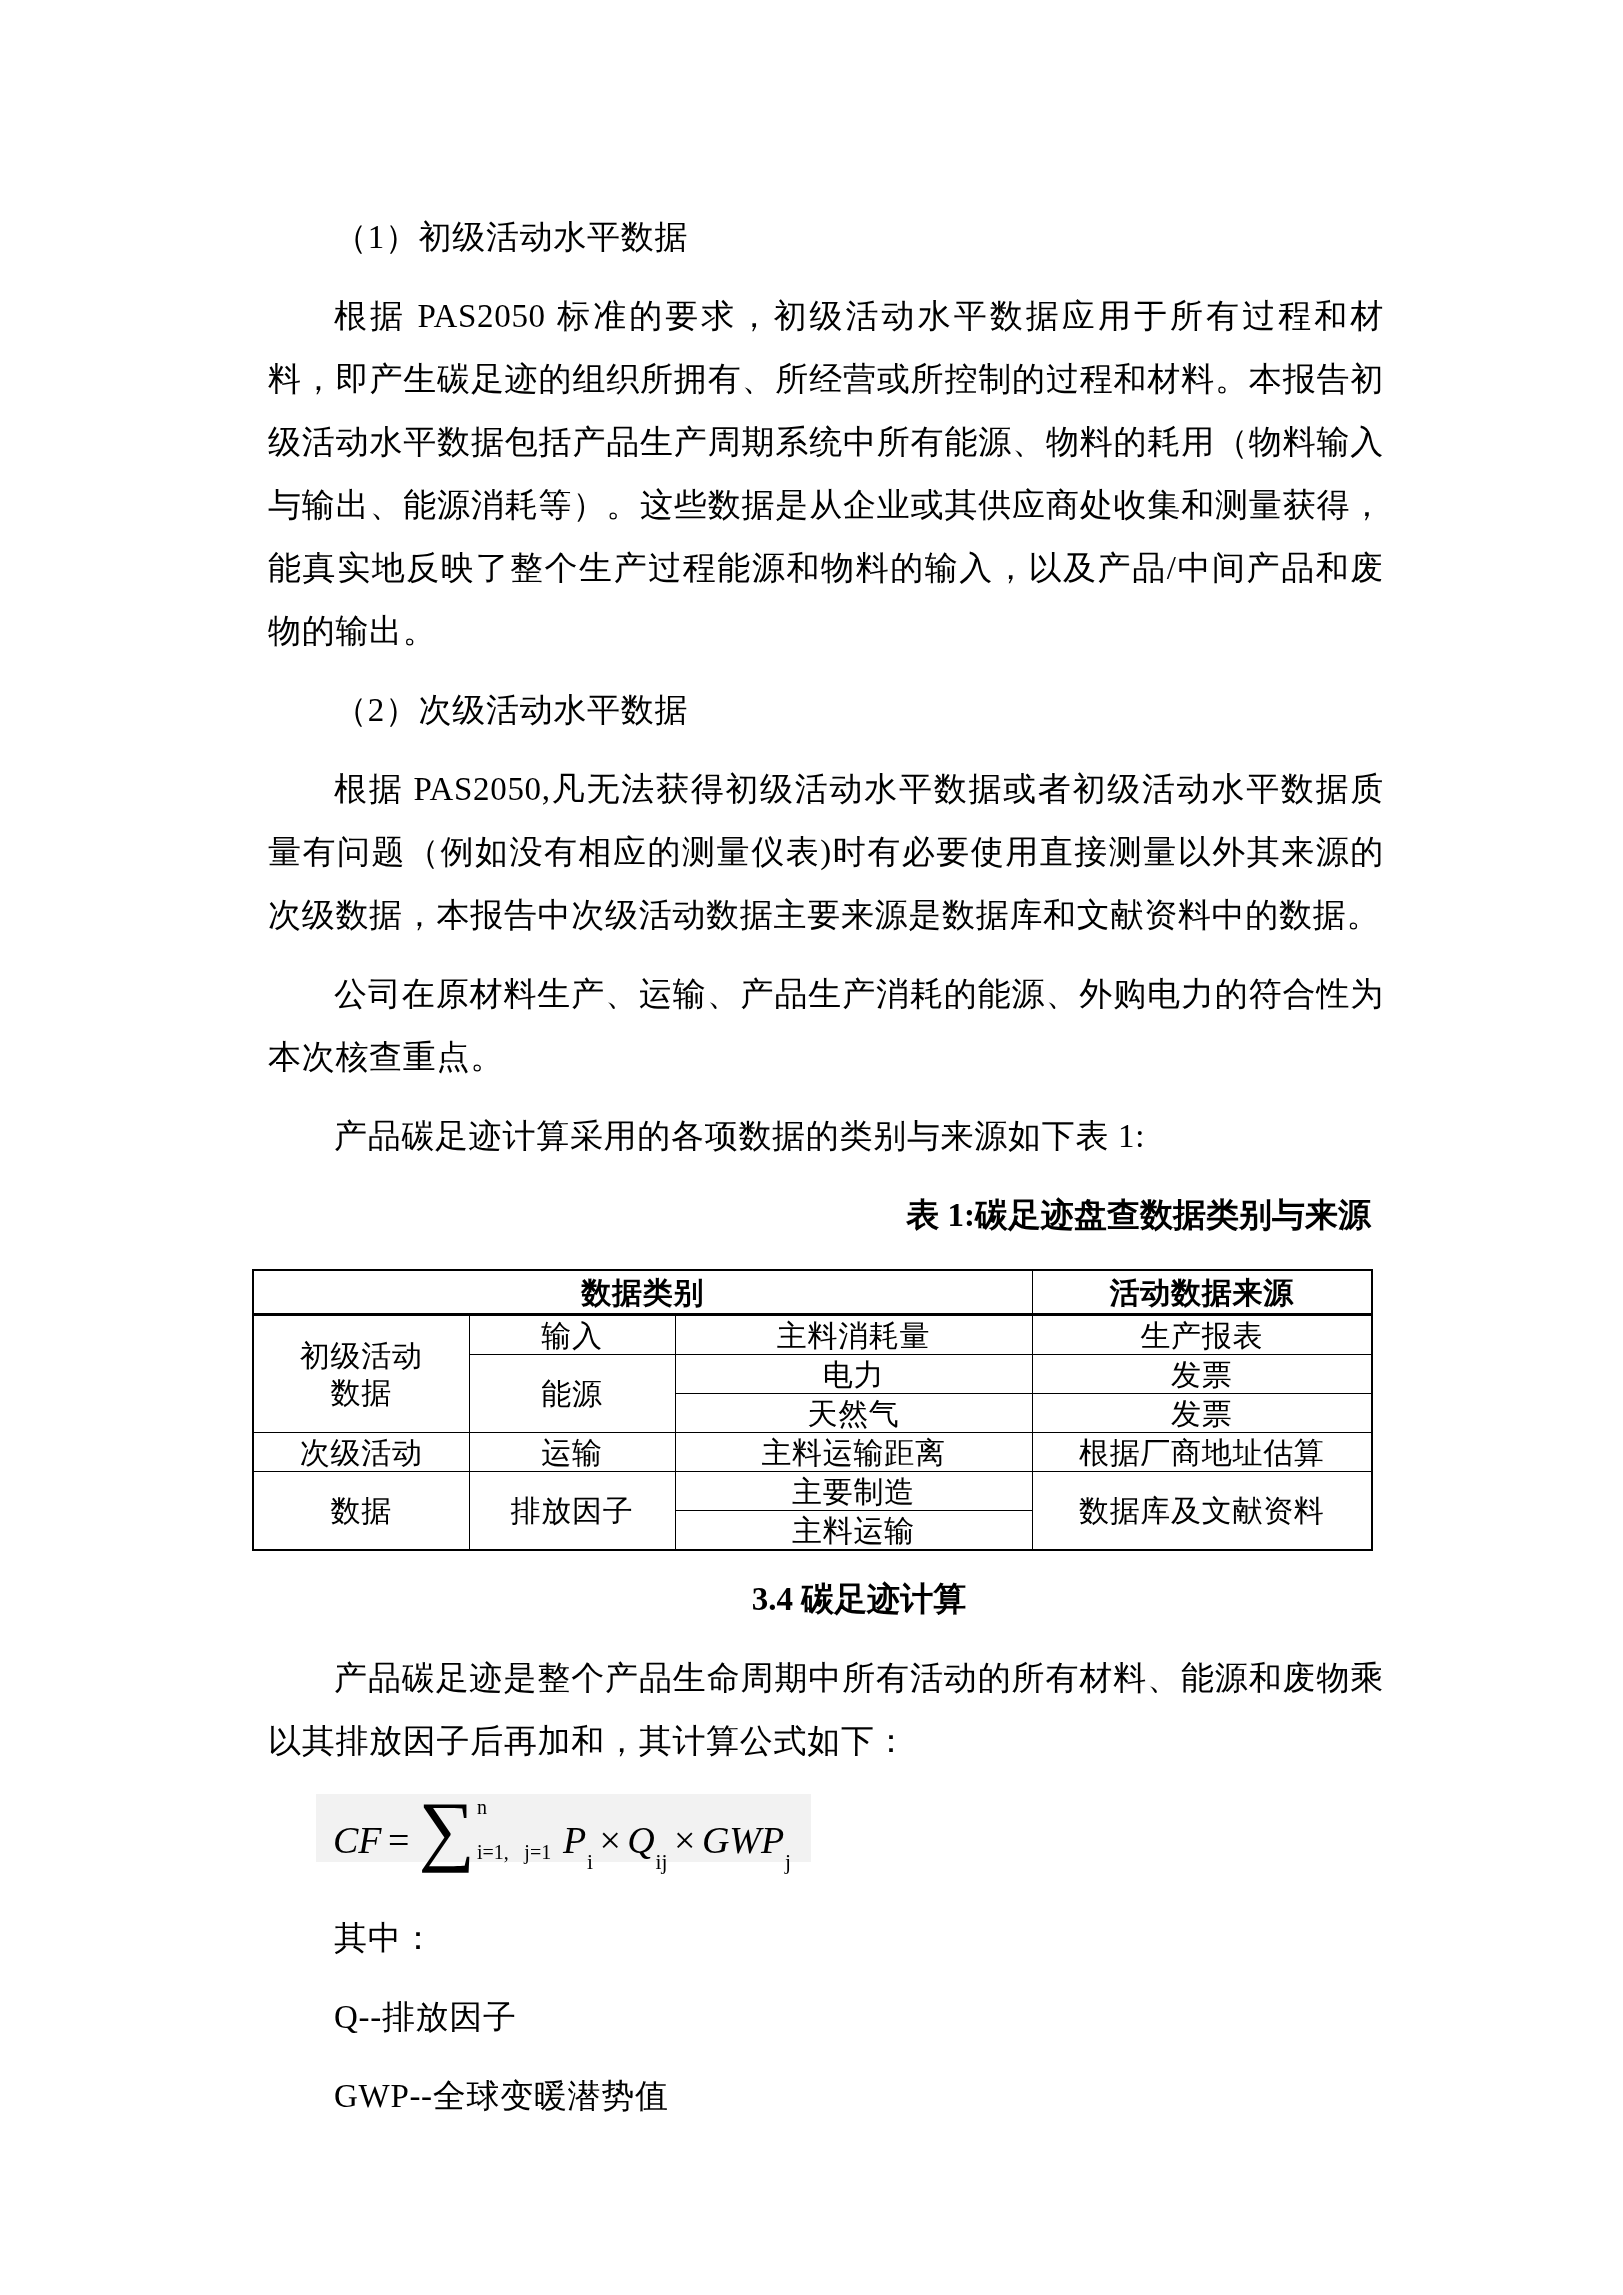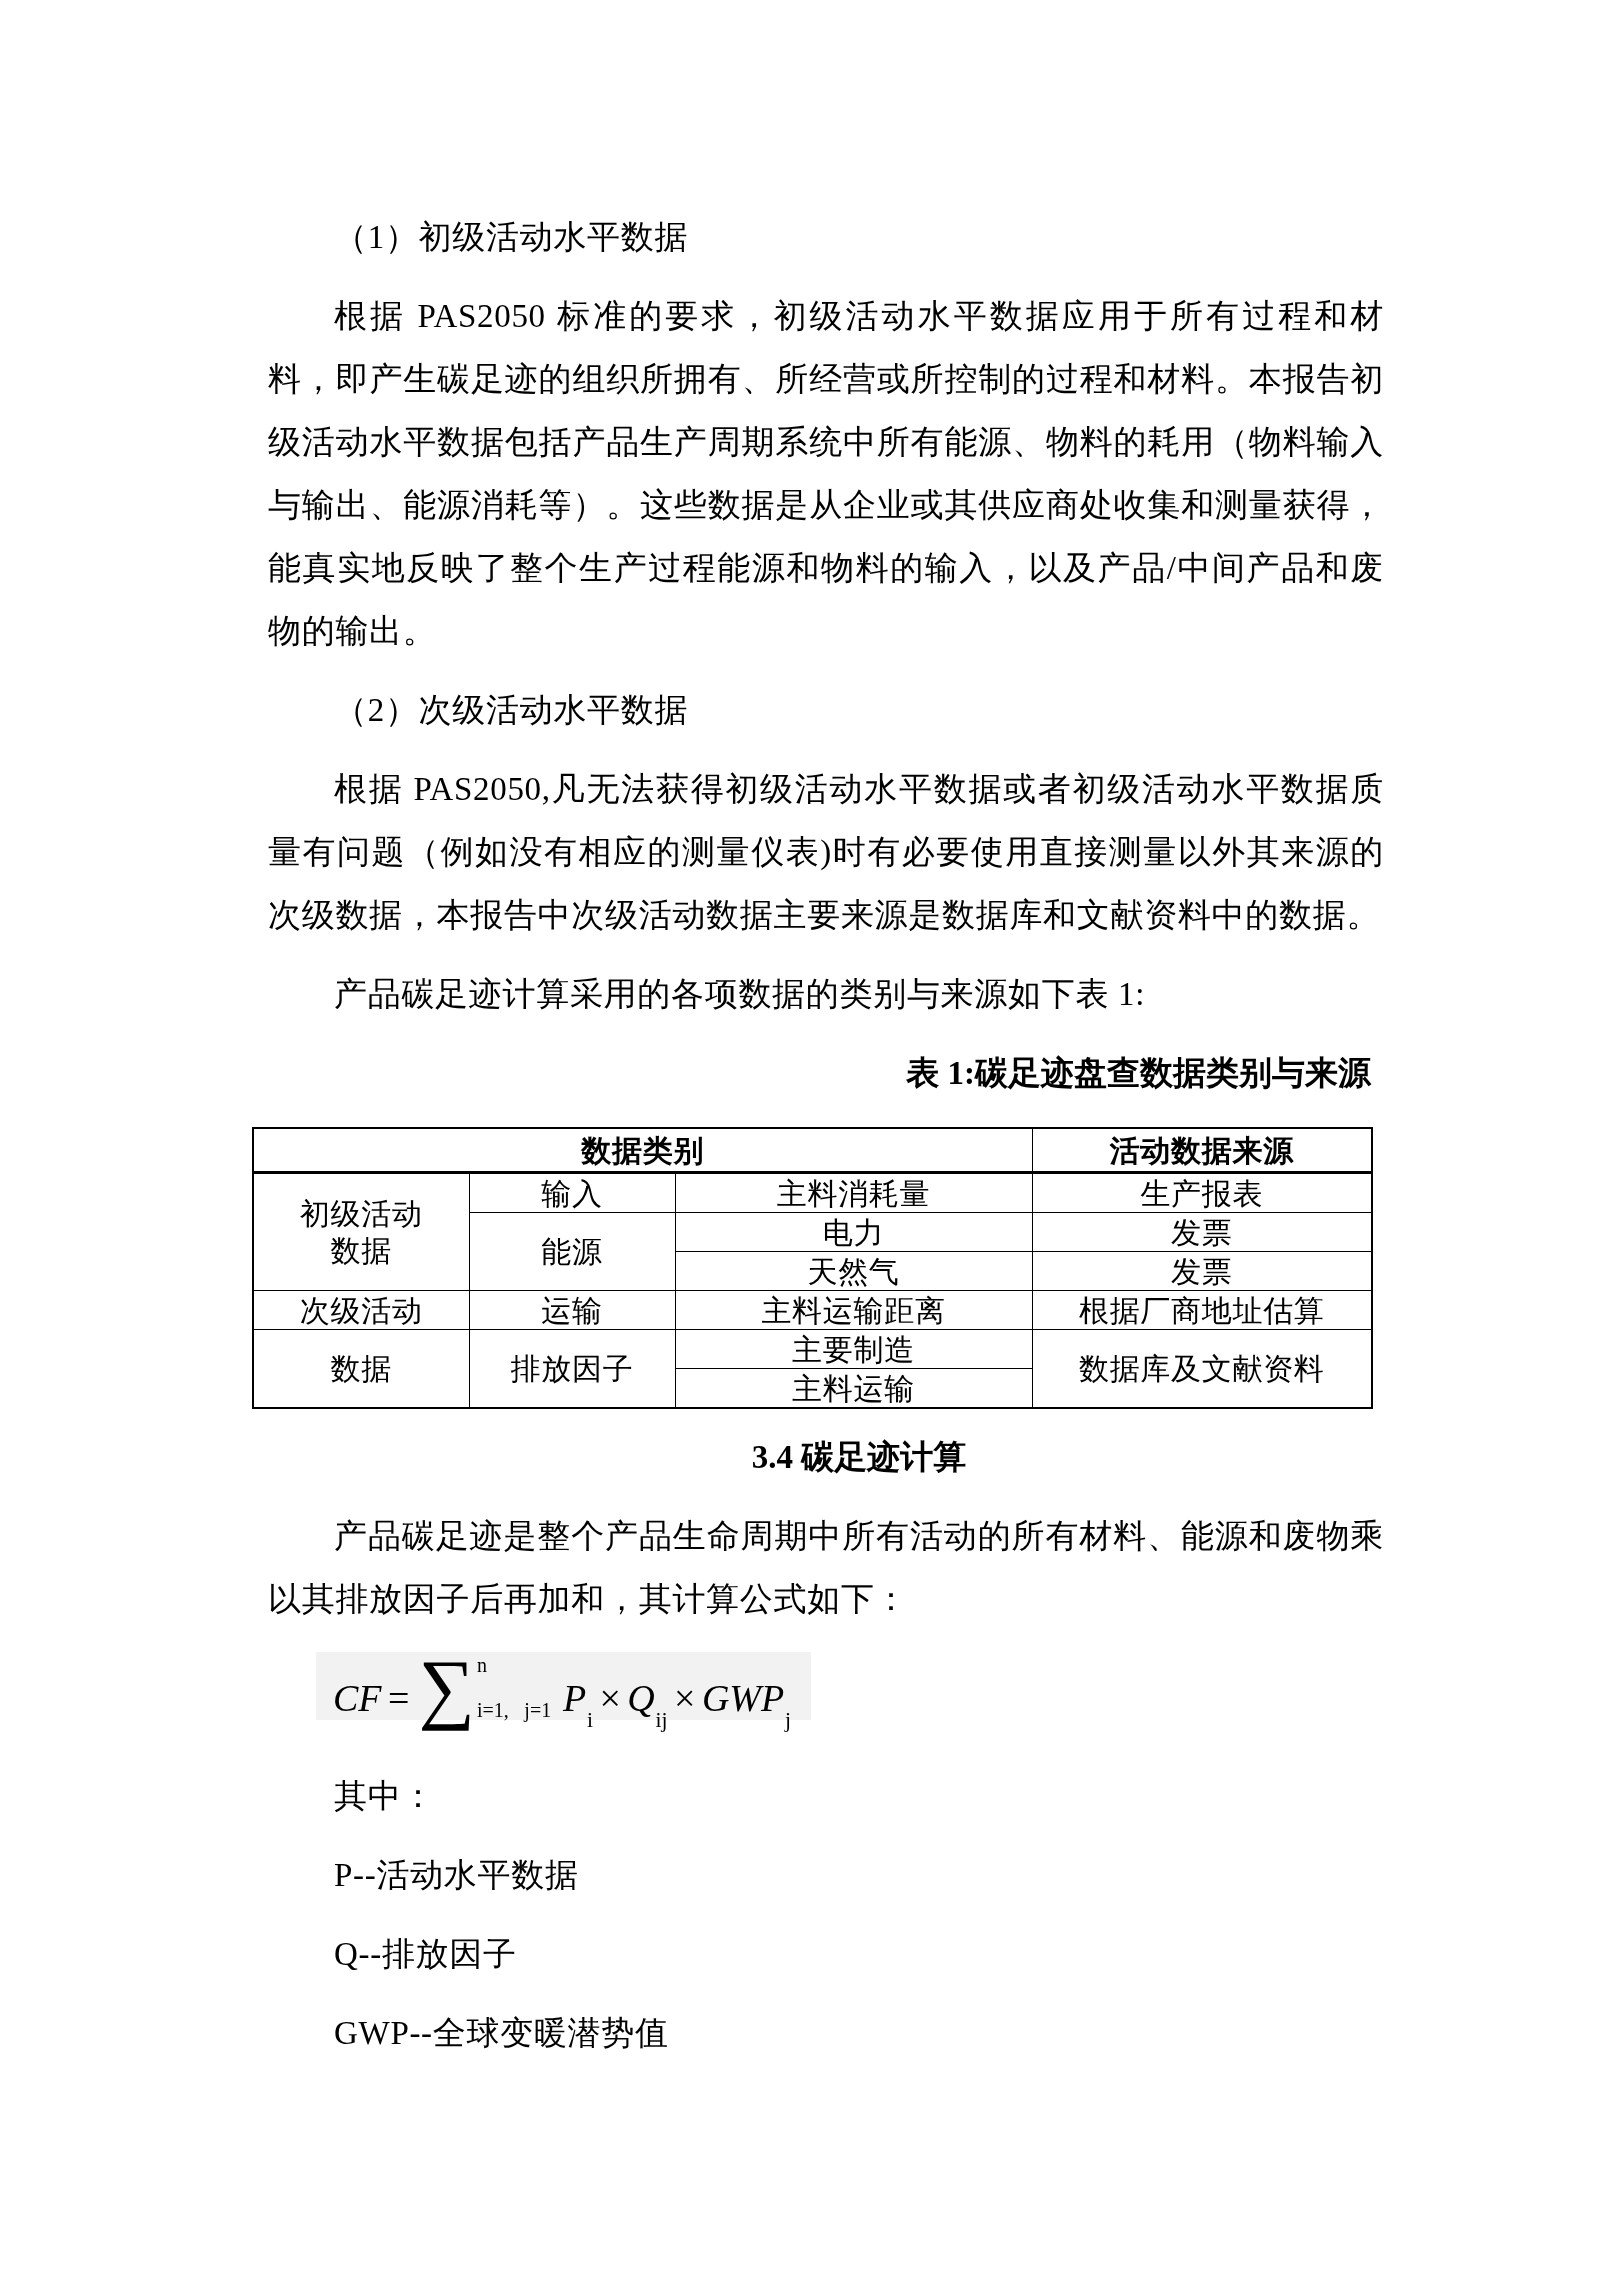--- a/index.html
+++ b/index.html
@@ -108,20 +108,21 @@
 </head>
 <body>
 
 <div class="page">
   <div class="content">
 
     <p class="para">（1）初级活动水平数据</p>
     <p class="para">根据 PAS2050 标准的要求，初级活动水平数据应用于所有过程和材料，即产生碳足迹的组织所拥有、所经营或所控制的过程和材料。本报告初级活动水平数据包括产品生产周期系统中所有能源、物料的耗用（物料输入与输出、能源消耗等）。这些数据是从企业或其供应商处收集和测量获得，能真实地反映了整个生产过程能源和物料的输入，以及产品/中间产品和废物的输出。</p>
     <p class="para">（2）次级活动水平数据</p>
     <p class="para">根据 PAS2050,凡无法获得初级活动水平数据或者初级活动水平数据质量有问题（例如没有相应的测量仪表)时有必要使用直接测量以外其来源的次级数据，本报告中次级活动数据主要来源是数据库和文献资料中的数据。</p>
+    <p class="para">公司在原材料生产、运输、产品生产消耗的能源、外购电力的符合性为本次核查重点。</p>
     <p class="para">产品碳足迹计算采用的各项数据的类别与来源如下表 1:</p>
 
     <p class="table-title">表 1:碳足迹盘查数据类别与来源</p>
 
     <table class="data-table">
       <colgroup>
         <col style="width:216px">
         <col style="width:206px">
         <col style="width:357px">
         <col style="width:340px">
@@ -187,19 +188,18 @@
         <span class="f-sub">ij</span>
       </span>
       <span class="f-times">×</span>
       <span class="f-term">
         <span>GWP</span>
         <span class="f-sub">j</span>
       </span>
     </div>
 
     <p class="para">其中：</p>
-    <p class="para">P--活动水平数据</p>
     <p class="para">Q--排放因子</p>
     <p class="para">GWP--全球变暖潜势值</p>
 
   </div>
 </div>
 
 
 </body></html>

